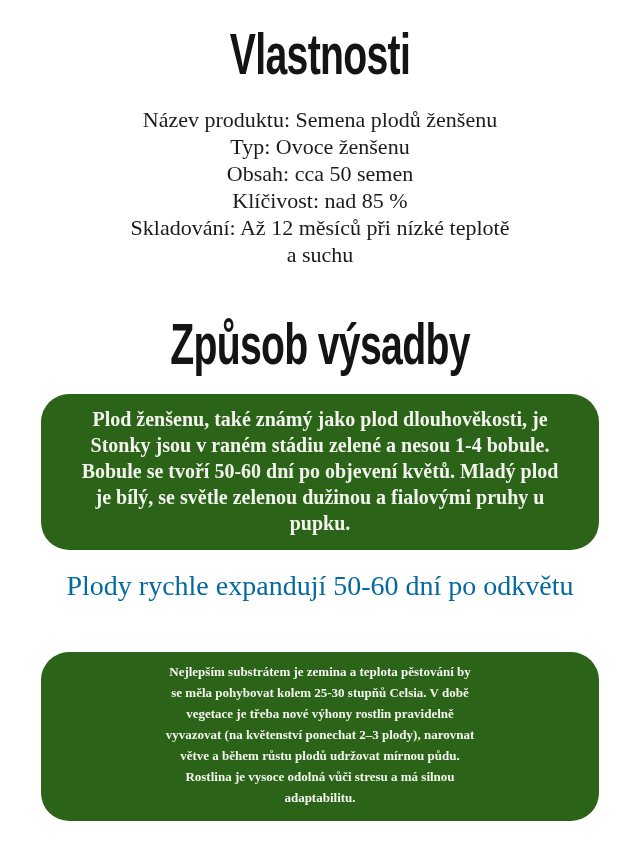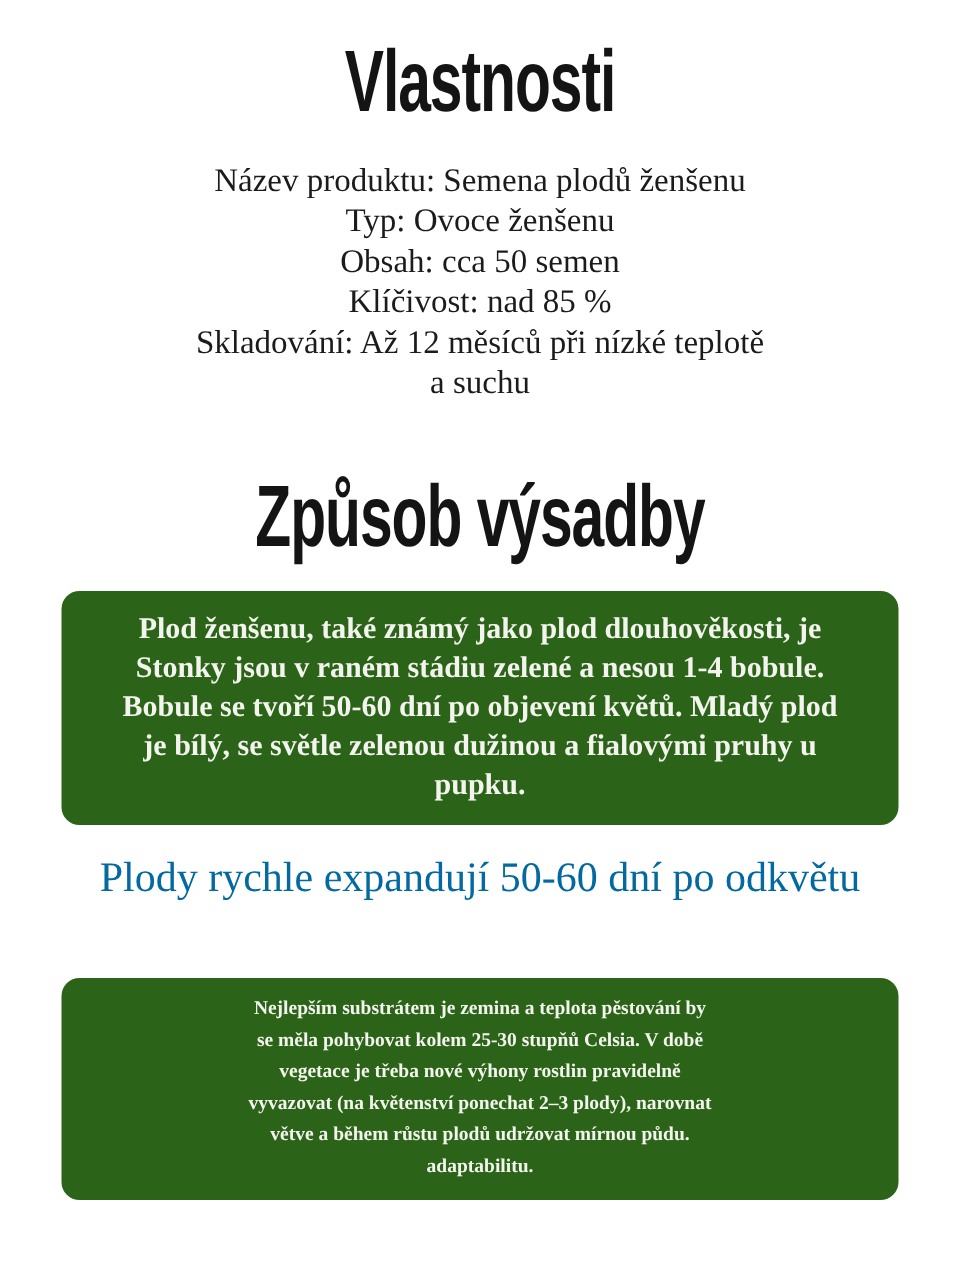--- a/index.html
+++ b/index.html
@@ -40,21 +40,21 @@
     line-height: 27px;
     color: #1b1b1b;
   }
   .specs .line { white-space: nowrap; }
 
   .green-box {
     box-sizing: border-box;
     width: 558px;
     margin: 11px auto;
     background: #2b6418;
-    border-radius: 12px;
+    border-radius: 28px;
     text-align: center;
     color: #f4f4ee;
     font-weight: bold;
     overflow: hidden;
   }
   .green-box .line { white-space: nowrap; }
 
   .box-1 {
     margin-top: 22px;
     padding: 12px 18px 14px;
@@ -104,16 +104,17 @@
   </div>
 
   <div class="interlude">Plody rychle expandují 50-60 dní po odkvětu</div>
 
   <div class="green-box box-2">
     <div class="line">Nejlepším substrátem je zemina a teplota pěstování by</div>
     <div class="line">se měla pohybovat kolem 25-30 stupňů Celsia. V době</div>
     <div class="line">vegetace je třeba nové výhony rostlin pravidelně</div>
     <div class="line">vyvazovat (na květenství ponechat 2–3 plody), narovnat</div>
     <div class="line">větve a během růstu plodů udržovat mírnou půdu.</div>
+    <div class="line">Rostlina je vysoce odolná vůči stresu a má silnou</div>
     <div class="line">adaptabilitu.</div>
   </div>
 
 </div>
 
 </body></html>

